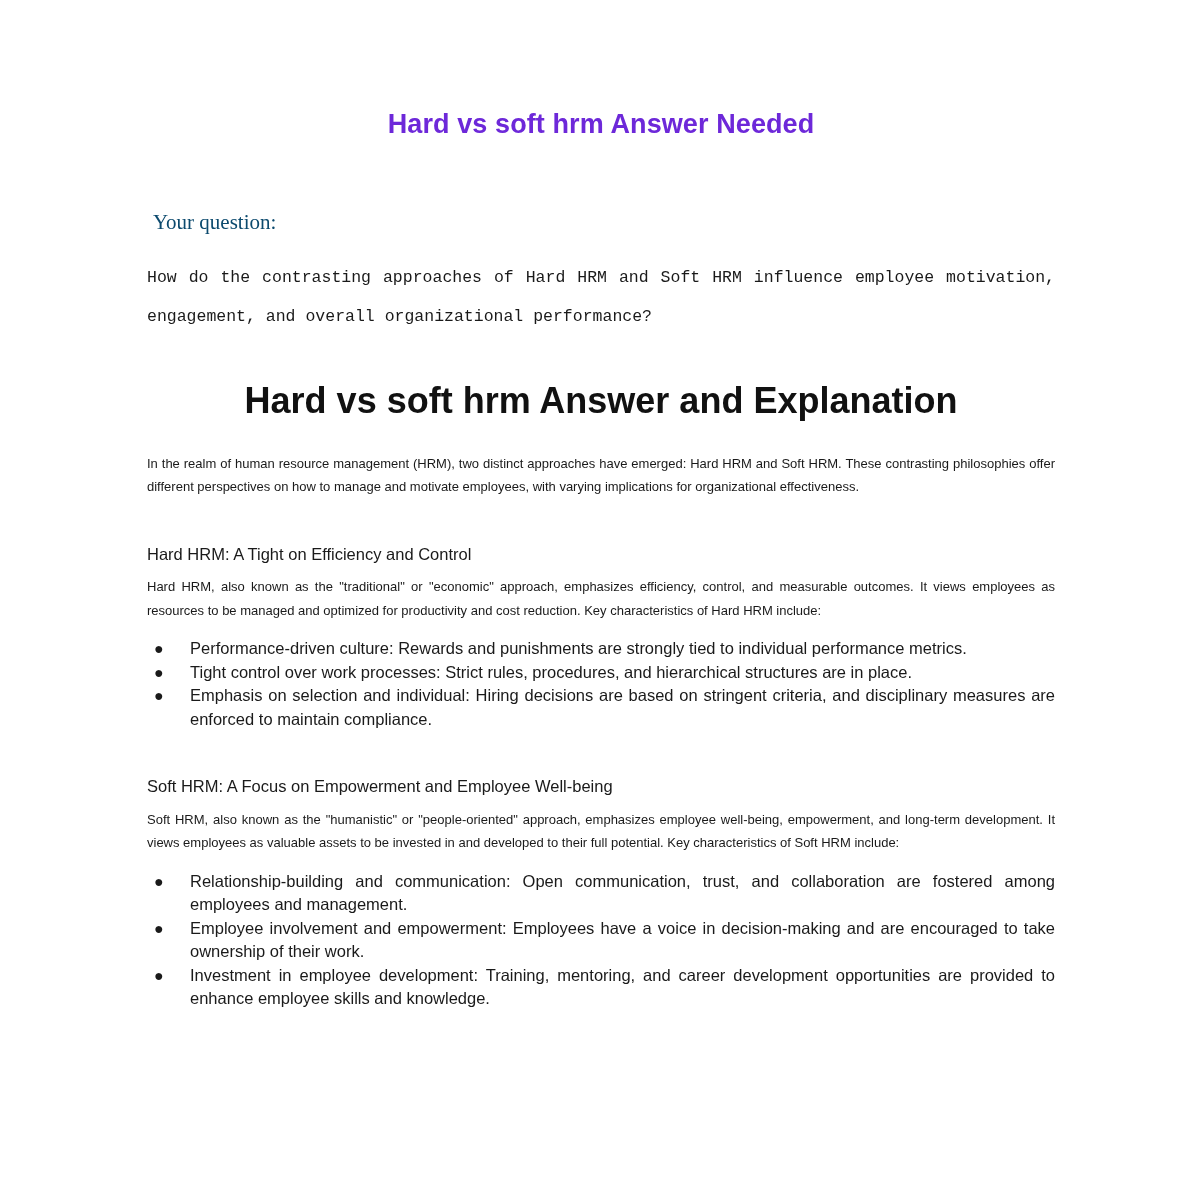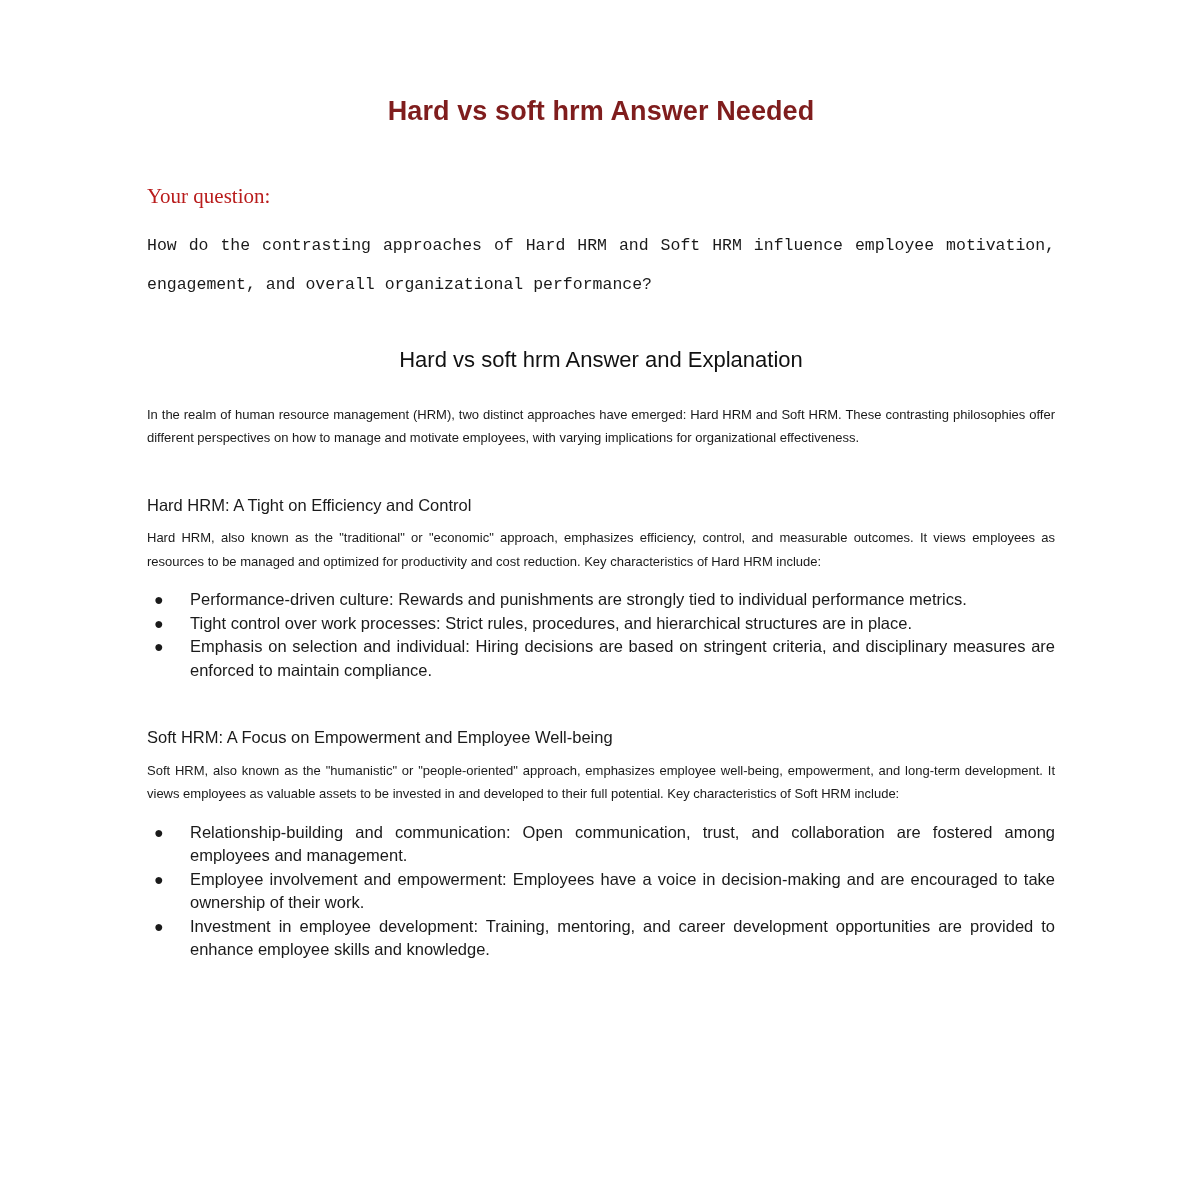--- a/index.html
+++ b/index.html
@@ -30,43 +30,43 @@
     top: 0;
     width: 908px;
   }
 
   
   .doc-title {
     text-align: center;
     font-weight: bold;
     font-size: 27px;
     letter-spacing: 0.1px;
-    color: #7f1d1d;
-    margin: 0;
+    color: #6d28d9;
+    margin: 13px;
     padding-top: 95px;
     line-height: 1.2;
   }
 
   .section-title {
     text-align: center;
-    font-weight: normal;
-    font-size: 22px;
+    font-weight: bold;
+    font-size: 36px;
     color: #111111;
     margin: 0;
     padding-top: 43px;
     line-height: 1.2;
   }
 
   
   .question-heading {
     font-family: "Liberation Serif", serif;
     font-size: 21px;
     font-weight: normal;
-    color: #b91c1c;
-    margin: 0;
+    color: #0c4a6e;
+    margin: 6px;
     padding-top: 57px;
     line-height: 1.2;
   }
 
   .question-text {
     font-size: 16.5px;
     line-height: 39px;
     text-align: justify;
     margin: 0;
     padding-top: 16px;

